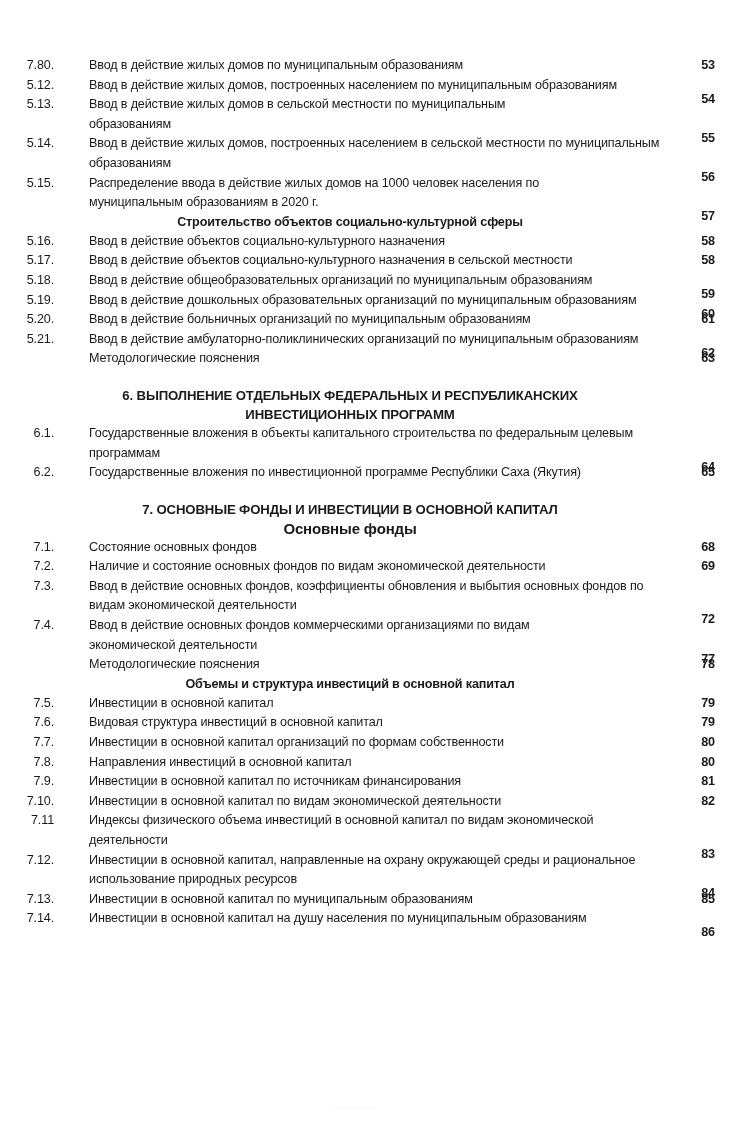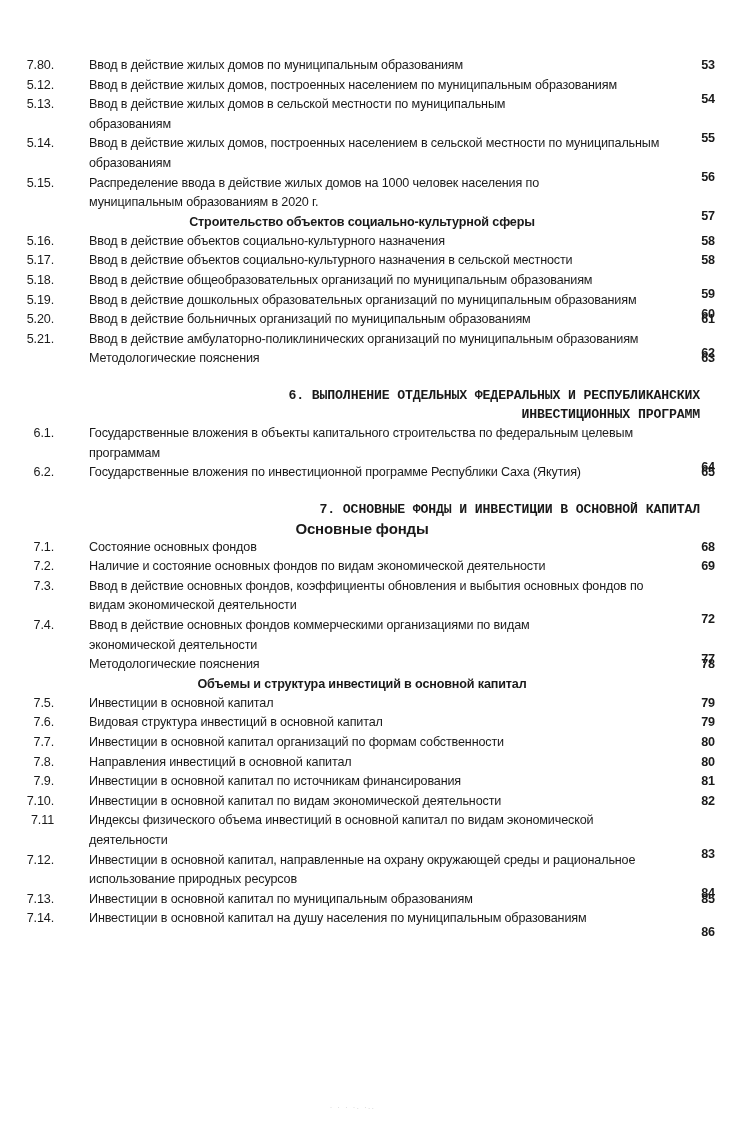--- a/index.html
+++ b/index.html
@@ -51,29 +51,28 @@
     }
     .entry.two-line .pg {
       position: relative;
       top: 14px;
     }
     .subhead {
       font-weight: bold;
       text-align: center;
       width: 700px;
       line-height: 19px;
-      padding-left: 12px;
+      padding-left: 0;
     }
     .section-head {
       font-weight: bold;
-      text-align: right;
+      text-align: center;
       font-size: 13.2px;
       line-height: 19px;
       width: 700px;
-      font-family: Liberation Mono, monospace;
     }
     .gap-lg { height: 17px; }
     .scan-marks {
       position: absolute;
       left: 330px;
       top: 1104px;
       font-size: 6px;
       color: #9a9a9a;
       letter-spacing: 2px;
     }

